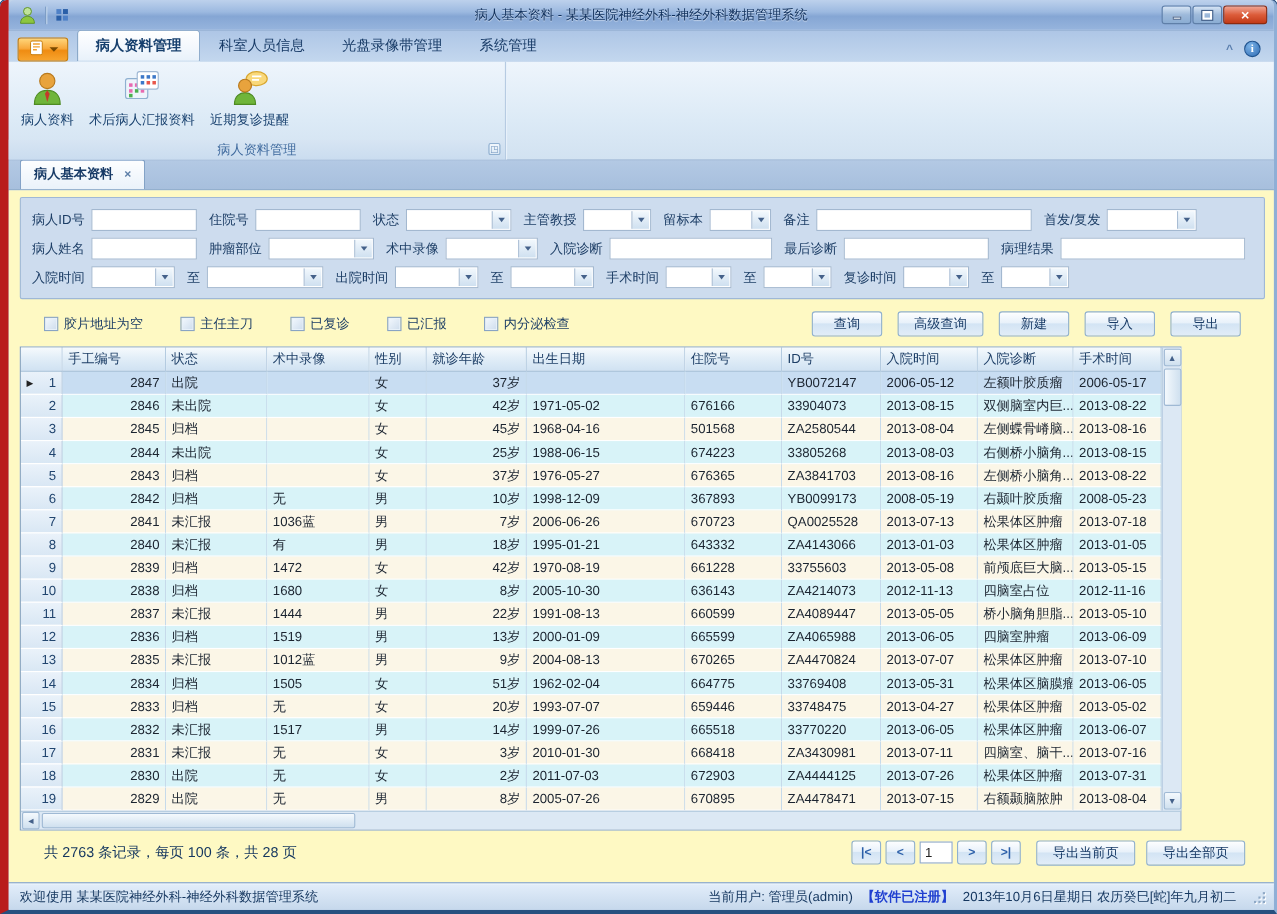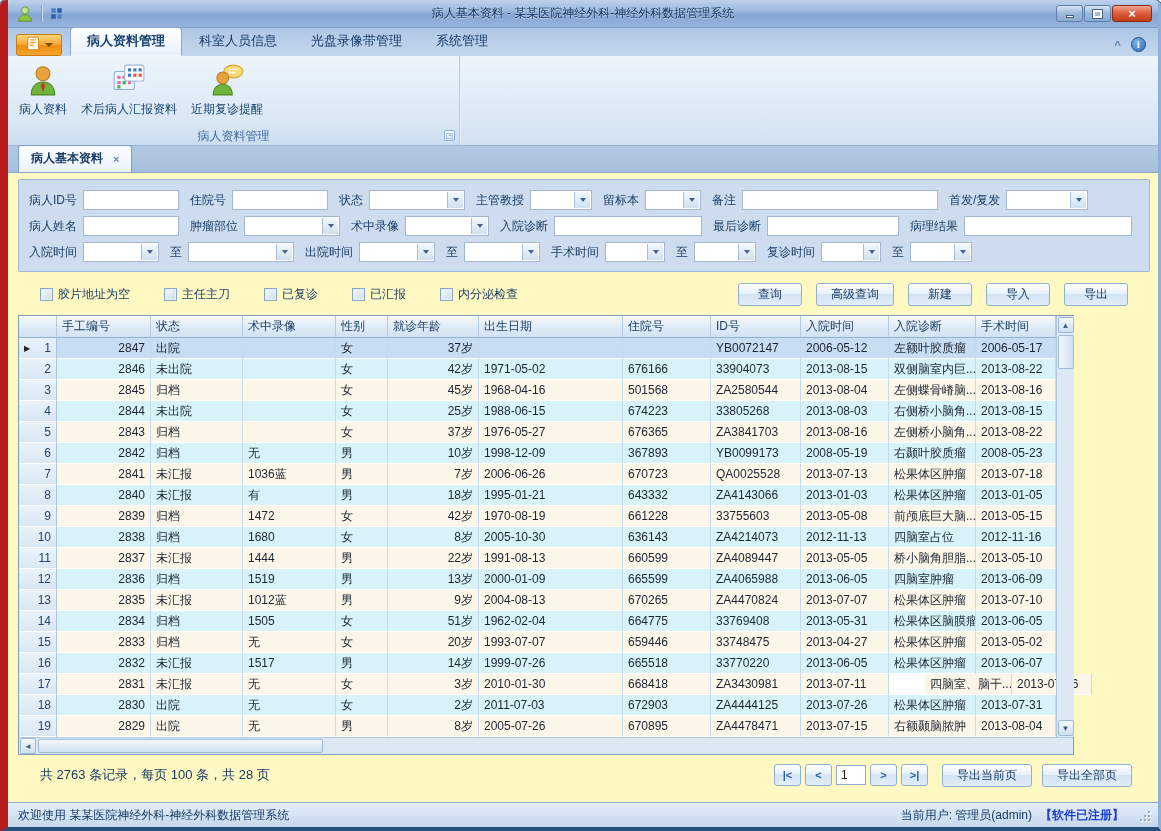--- a/index.html
+++ b/index.html
@@ -735,21 +735,21 @@
               </div>
               <div class="gcell r" style="width: 94px;">2831</div>
               <div class="gcell" style="width: 92px;">未汇报</div>
               <div class="gcell" style="width: 93px;">无</div>
               <div class="gcell" style="width: 52px;">女</div>
               <div class="gcell r" style="width: 91px;">3岁</div>
               <div class="gcell" style="width: 144px;">2010-01-30</div>
               <div class="gcell" style="width: 88px;">668418</div>
               <div class="gcell" style="width: 90px;">ZA3430981</div>
               <div class="gcell" style="width: 88px;">2013-07-11</div>
-              <div class="gcell" style="width: 87px; margin-left: 36px;">四脑室、脑干...</div>
+              <div class="gcell" style="width: 87px;">四脑室、脑干...</div>
               <div class="gcell" style="width: 80px;">2013-07-16</div>
             </div>
             <div class="grow cyan">
               <div class="gcell num" style="width: 38px;">
                 <span>18</span>
               </div>
               <div class="gcell r" style="width: 94px;">2830</div>
               <div class="gcell" style="width: 92px;">出院</div>
               <div class="gcell" style="width: 93px;">无</div>
               <div class="gcell" style="width: 52px;">女</div>
@@ -806,20 +806,21 @@
       </div>
     </div>
 
   </div>
 
   <div class="statusbar">
     <span>欢迎使用 某某医院神经外科-神经外科数据管理系统</span>
     <div class="sb-right">
       <span>当前用户: 管理员(admin)</span>
       <span class="reg-link">【软件已注册】</span>
+      <span>2013年10月6日星期日 农历癸巳[蛇]年九月初二</span>
       <span class="grip">
         <i style="right:0;bottom:0"></i>
           <i style="right:0;bottom:4px"></i>
           <i style="right:4px;bottom:0"></i>
         <i style="right:0;bottom:8px"></i>
           <i style="right:4px;bottom:4px"></i>
           <i style="right:8px;bottom:0"></i>
       </span>
     </div>
   </div>

